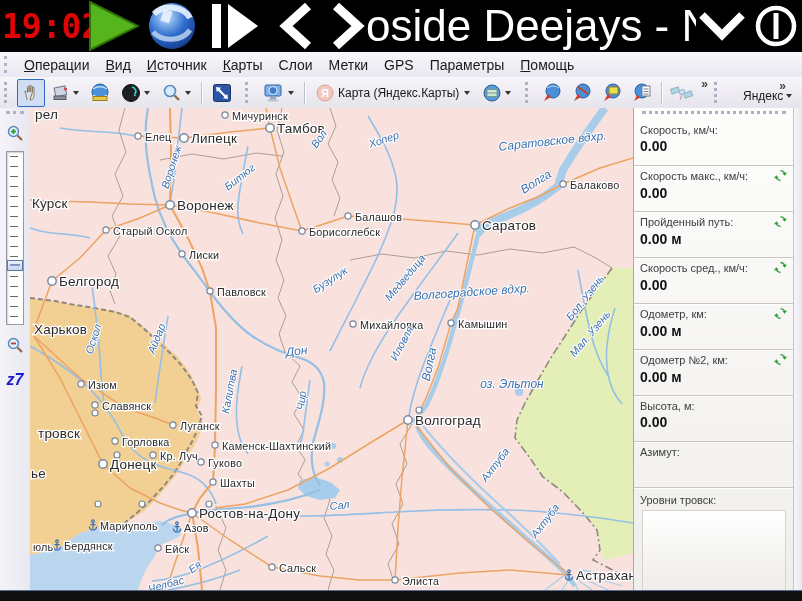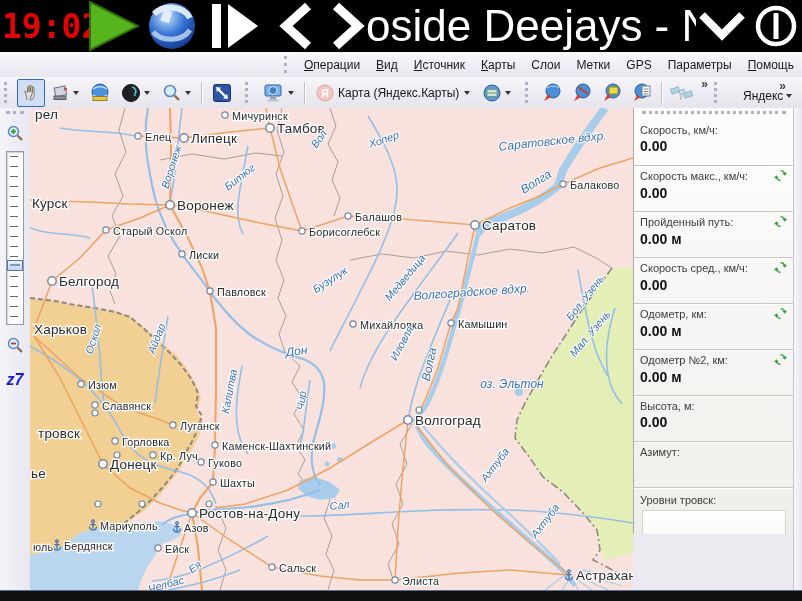--- a/index.html
+++ b/index.html
@@ -11,21 +11,21 @@
           display:flex;align-items:center;overflow:hidden;}
   .clock{width:86px;font-family:"DejaVu Sans Mono",monospace;font-weight:bold;
          font-size:33px;color:#e00505;letter-spacing:0px;text-align:left;padding-left:2px;}
   .tb-ico{flex:0 0 auto;display:block;}
   .track-title{width:336px;color:#fff;font-weight:normal;font-size:44px;white-space:nowrap;
                overflow:hidden;margin-left:-6px;}
 
   
   .menubar{position:absolute;left:0;top:52px;width:802px;height:25px;
            background:linear-gradient(#f8f7fb,#e9e7ef);border-bottom:1px solid #cfccd8;
-           display:flex;align-items:center;font-size:12px;color:#1a1a1a;justify-content:flex-end;}
+           display:flex;align-items:center;font-size:14px;color:#1a1a1a;}
   .grip{width:3px;height:70%;border-left:3px dotted #b2aec6;margin:0 6px 0 4px;}
   .menu-item{padding:3px 8px;cursor:default;}
   .menu-item u{text-decoration:underline;}
 
   
   .toolbar{position:absolute;left:0;top:77px;width:802px;height:31px;
            background:linear-gradient(#f6f5f9,#e6e4ec);border-bottom:1px solid #c4c1cf;
            display:flex;align-items:center;font-size:12px;color:#1a1a1a;}
   .tbtn{width:26px;height:26px;display:flex;align-items:center;justify-content:center;
         border:1px solid transparent;border-radius:2px;margin:0 1px;}
@@ -54,21 +54,21 @@
   .slider .handle::after{content:"";position:absolute;left:2px;top:3px;right:2px;height:2px;background:#7d96c2;}
   .zlabel{position:absolute;left:0;top:263px;width:30px;text-align:center;
           color:#1b1bd0;font-weight:bold;font-style:italic;font-size:16px;}
 
   
   .map{position:absolute;left:30px;top:0;width:603px;height:482px;background:#f9e2de;overflow:hidden;}
   svg text.city{fill:#2a2a2a;stroke:#fff;stroke-width:2.6px;paint-order:stroke;letter-spacing:.2px;}
   svg text.water{fill:#3a6fb0;stroke:#fff;stroke-width:2px;paint-order:stroke;font-style:italic;}
 
   
-  .sidebar{position:absolute;left:633px;top:0;width:160px;height:426px;
+  .sidebar{position:absolute;left:633px;top:0;width:160px;height:494px;
            background:linear-gradient(#fdfdfc,#f0eeeb);border-left:1px solid #aaa7b5;overflow:hidden;}
   .sb-grip{height:4px;border-top:3px dotted #b2aec6;margin:3px 8px 2px 8px;}
   .gps-row{height:43px;padding:2px 6px 0 6px;border-bottom:1px solid #c9c5bf;box-shadow:0 1px 0 #fff;}
   .gps-top{display:flex;justify-content:space-between;align-items:flex-start;}
   .gps-label{font-size:11px;color:#3c3c3c;padding-top:2px;}
   .gps-value{font-size:14px;font-weight:bold;color:#111;line-height:20px;}
   .signal{padding:4px 6px;}
   .signal-box{margin:4px 2px;height:92px;background:linear-gradient(#ffffff,#eceae6);
               border:1px solid #d6d3cc;}
 

